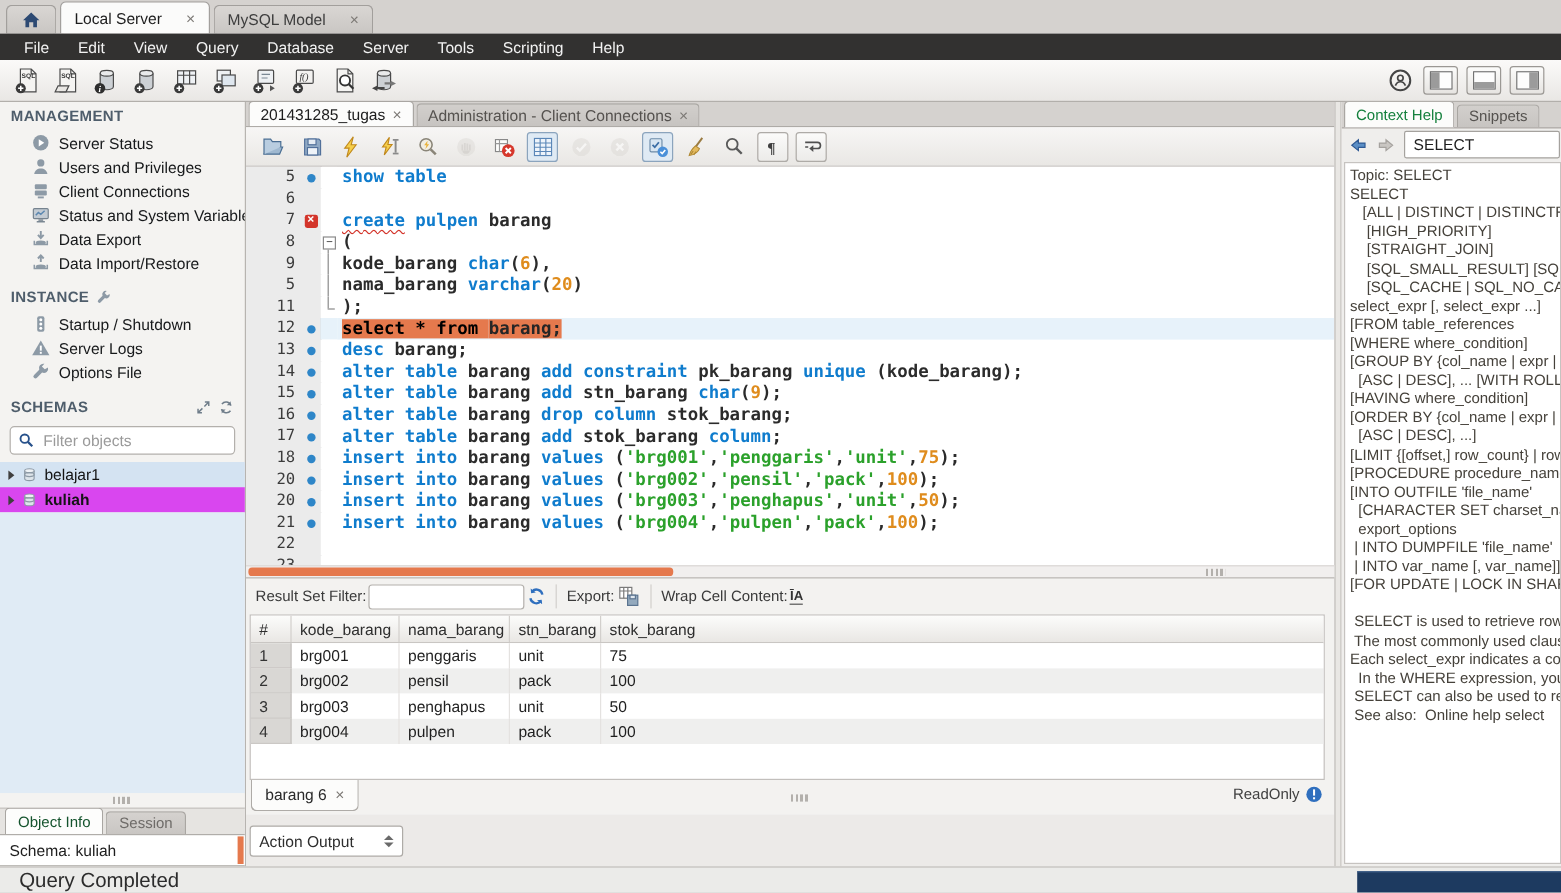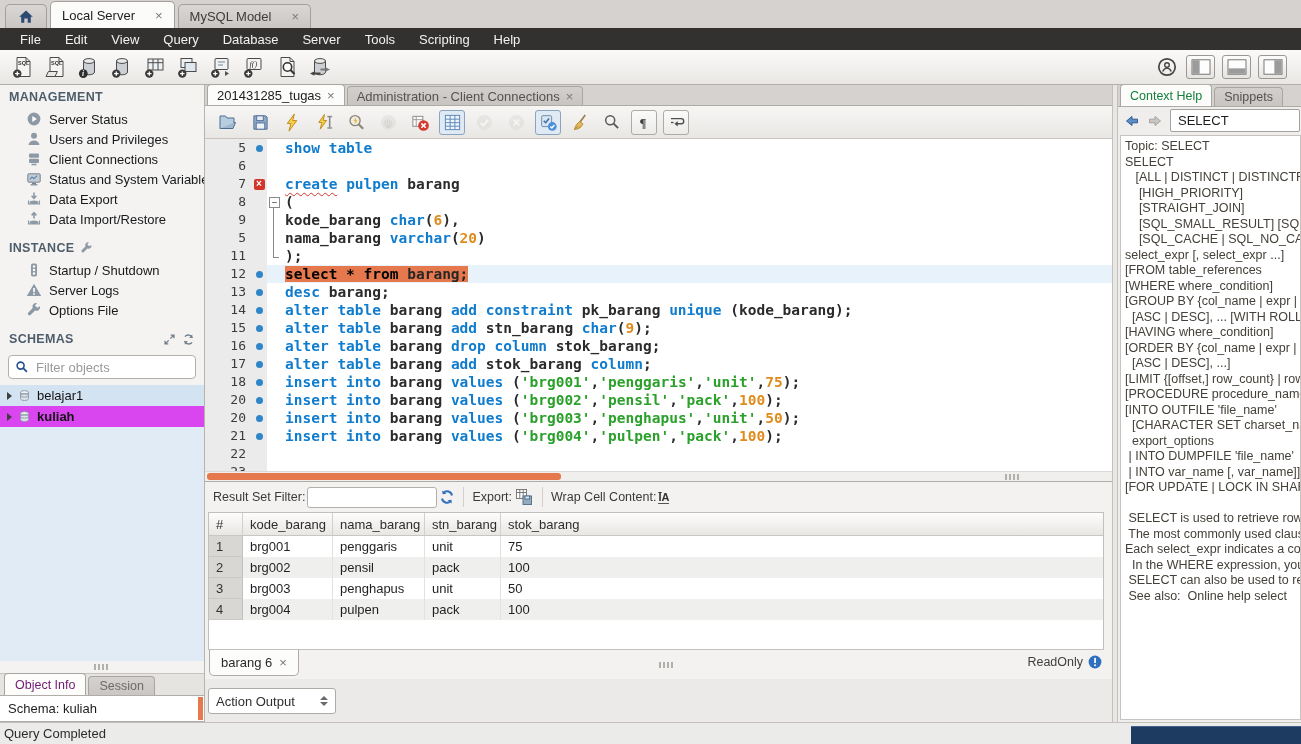--- a/index.html
+++ b/index.html
@@ -50,21 +50,21 @@
   .schema-row.sel-blue{background:#d4e3f2;}
   .schema-row.sel-gray{background:#d946ef;}
   .schema-row.bold{font-weight:bold;}
   .tri{width:0;height:0;border-left:5px solid #3f3f3f;border-top:4px solid transparent;border-bottom:4px solid transparent;}
   .schema-fill{flex:1;background:#e0ebf5;}
   .side-gap{height:12px;background:#f4f3f1;display:flex;align-items:center;justify-content:center;flex:0 0 auto;}
   .grip{width:16px;height:6px;background:repeating-linear-gradient(90deg,#b3b0ac 0 2px,transparent 2px 4px);}
   .side-tabs{height:22px;background:#e6e4e1;display:flex;align-items:flex-end;padding-left:4px;border-top:1px solid #c6c3c0;flex:0 0 auto;}
   .stab{height:19px;display:flex;align-items:center;padding:0 10px;font-size:12.5px;color:#6e6b68;
         background:linear-gradient(#d5d2cf,#c9c6c3);border:1px solid #a9a6a2;border-bottom:none;border-radius:4px 4px 0 0;margin-right:2px;}
-  .stab.active{background:#fdfdfc;height:22px;color:#701a75;}
+  .stab.active{background:#fdfdfc;height:22px;color:#14532d;}
   .objinfo{height:27px;background:#fff;border-top:1px solid #b0ada9;border-bottom:1px solid #b0ada9;
            display:flex;align-items:center;padding:0 8px;font-size:13px;color:#1d1d1d;position:relative;flex:0 0 auto;}
   .objinfo .vthumb{position:absolute;right:1px;top:1px;width:5px;height:23px;background:var(--sel);}
 
   
   .center{flex:1;display:flex;flex-direction:column;min-width:0;background:#eceae8;}
   .edit-tabs{height:21px;background:#d5d2cf;display:flex;align-items:flex-end;padding-left:2px;border-bottom:1px solid #aeaba7;flex:0 0 auto;}
   .etab{height:19px;display:flex;align-items:center;gap:6px;padding:0 9px;font-size:13px;color:#55524f;
         background:linear-gradient(#d2cfcc,#c7c4c1);border:1px solid #a9a6a2;border-bottom:none;border-radius:4px 4px 0 0;margin-right:2px;}
   .etab.active{background:#fcfcfb;height:21px;color:#1d1d1d;}
@@ -143,21 +143,21 @@
         background:linear-gradient(#d2cfcc,#c7c4c1);border:1px solid #a9a6a2;border-bottom:none;border-radius:4px 4px 0 0;margin-right:2px;}
   .htab.active{background:#fcfcfb;height:22px;color:#15803d;}
   .help-toolbar{height:27px;display:flex;align-items:center;gap:7px;padding:2px 0 2px 6px;flex:0 0 auto;}
   .help-combo{width:130px;height:23px;background:#fff;border:1px solid #a5a29e;border-radius:2px;display:flex;
               align-items:center;padding:0 7px;font-size:13px;color:#1d1d1d;flex:0 0 auto;}
   .help-content{flex:1;margin:1px 0 2px 2px;background:#fff;border:1px solid #c6c3c0;padding:3px 0 3px 4px;
                 font-size:12.5px;line-height:15.5px;color:#45413a;white-space:pre;overflow:hidden;}
 
   
   .statusbar{height:22px;background:#ebebe9;border-top:1px solid #c2bfbc;display:flex;align-items:center;
-             padding-left:4px;font-size:13px;color:#2c2c2c;position:relative;flex:0 0 auto;}
+             padding-left:16px;font-size:17px;color:#2c2c2c;position:relative;flex:0 0 auto;}
   .status-navy{position:absolute;right:0;top:3px;bottom:0;width:170px;background:#1d3a60;border-top:1px solid #41618c;}
 </style>
 </head>
 <body>
 
 <div class="app">
 
   <div class="wintabs">
     <div class="wtab home">
       <span class="icon i16">

